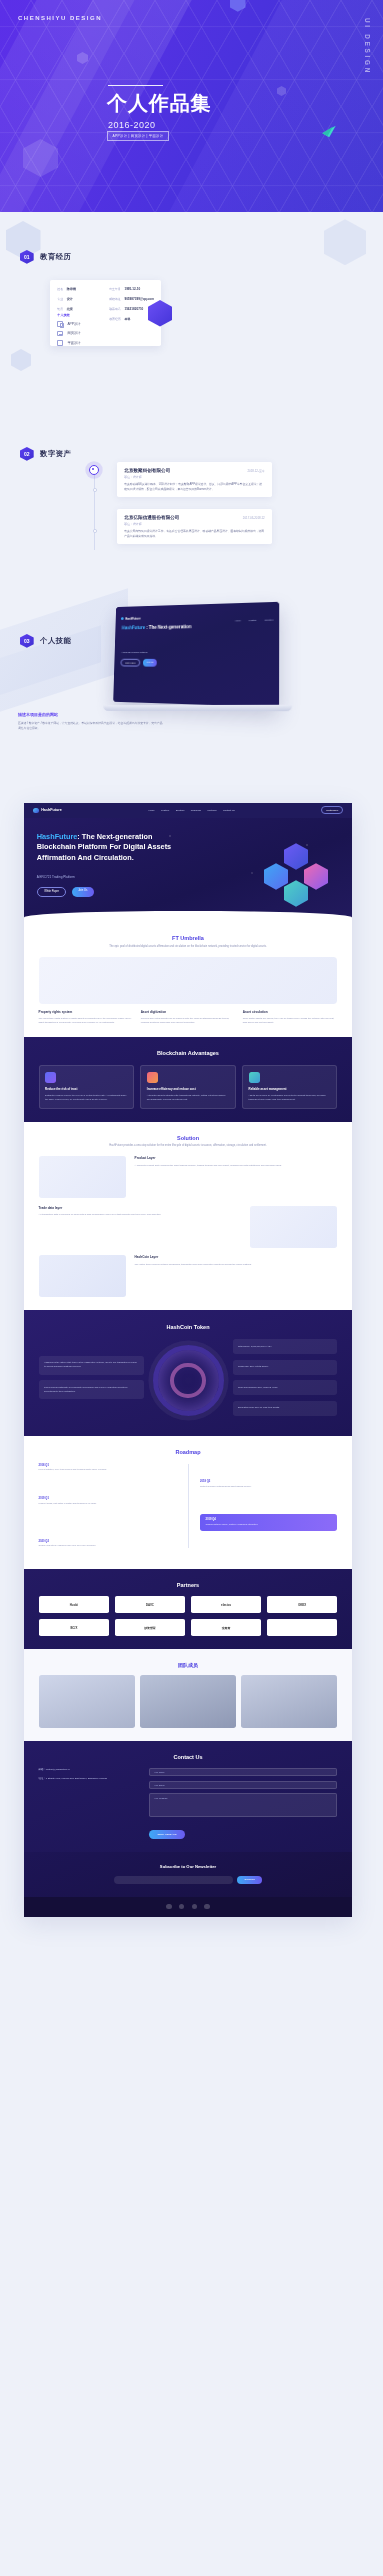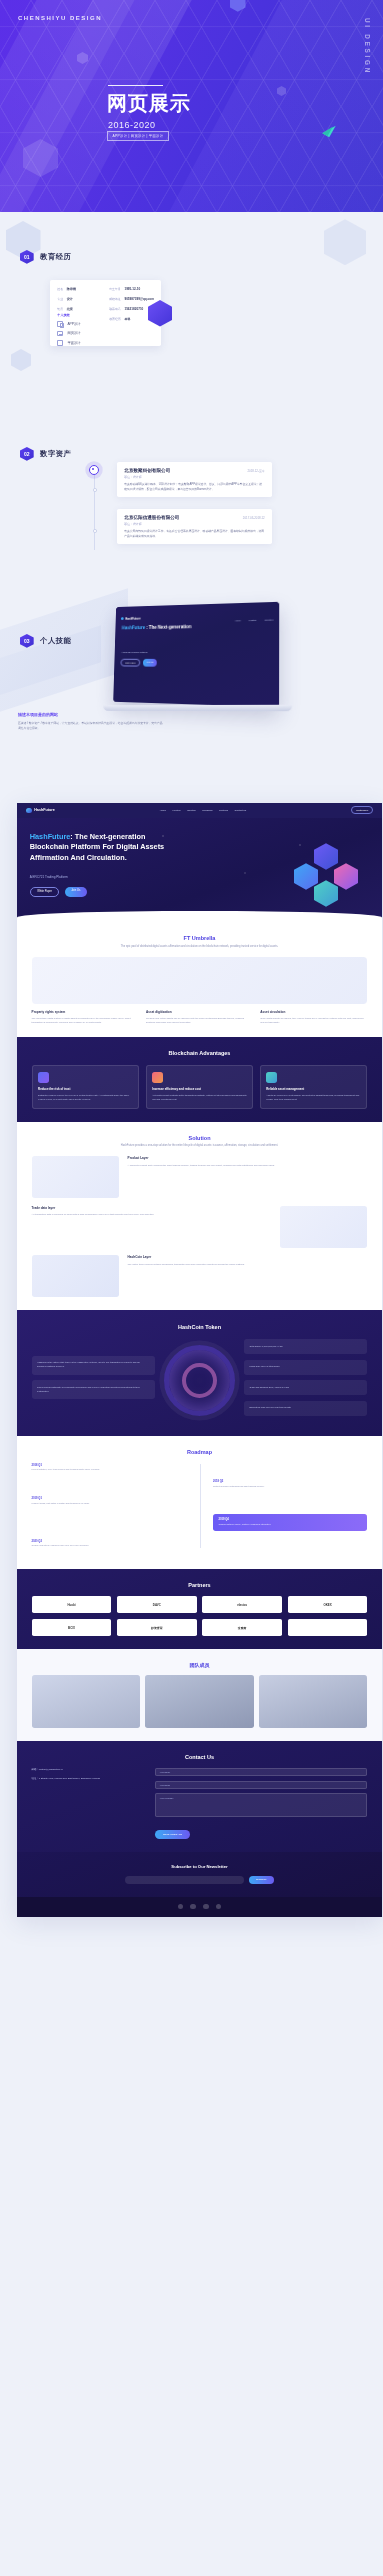--- a/index.html
+++ b/index.html
@@ -113,21 +113,21 @@
   .lap-sub{position:absolute;left:7.3px;top:47px;font-size:2.4px;color:#b9c0ea;}
   .lap-btns{position:absolute;left:7.3px;top:55px;display:flex;gap:3.7px;}
   .lbtn{font-size:2.2px;padding:1.8px 3.7px;border-radius:5.5px;color:#fff;}
   .lbtn.o{border:0.5px solid #7d83d8;}
   .lbtn.f{background:linear-gradient(90deg,#3ea8f5,#6a5bf0);}
   .note{position:absolute;left:18px;top:137px;width:146px;}
   .note-t{font-size:4px;color:#5b3ff0;font-weight:700;margin-bottom:3.7px;}
   .note-p{font-size:2.8px;color:#7b80a6;line-height:1.9;}
 
   
-  .page{position:absolute;left:17px;top:803px;width:365px;background:#fff;
+  .page{position:absolute;left:24px;top:803px;width:328px;background:#fff;
     box-shadow:0 5.5px 24px rgba(50,60,130,.13);overflow:hidden;}
   .pnav{height:14.6px;background:#201a5c;display:flex;align-items:center;justify-content:space-between;padding:0 9px;}
   .pnav .b{display:flex;align-items:center;gap:2.7px;color:#fff;font-size:3.7px;font-weight:700;}
   .pnav .b span.dot{width:5.5px;height:5.5px;border-radius:50%;background:linear-gradient(135deg,#4fc3f7,#3f51d5);}
   .pnav .links{display:flex;gap:6.4px;}
   .pnav .links a{font-size:2.4px;color:#c9cff2;text-decoration:none;}
   .pnav .cta{font-size:2.4px;color:#fff;border:0.5px solid #6d74cf;border-radius:5.5px;padding:1.4px 3.7px;}
 
   .phero{position:relative;height:105px;background:linear-gradient(160deg,#241a63,#1a1450 60%,#221a5e);
     overflow:hidden;}
@@ -240,21 +240,21 @@
   <div class="diag"></div>
   <div class="diag2"></div>
   <div class="diag3"></div>
   <div class="hexa" style="left:77px;top:52px;width:11px;height:12px;"></div>
   <div class="hexa" style="left:23px;top:139px;width:35px;height:38px;background:rgba(255,255,255,.13);"></div>
   <div class="hexa" style="left:277px;top:86px;width:9px;height:10px;"></div>
   <div class="hexa" style="left:230px;top:-5.5px;width:15.5px;height:17.3px;background:rgba(140,160,255,.5);"></div>
   <div class="logo">CHENSHIYU DESIGN</div>
   <div class="vert">UI DESIGN</div>
   <div class="hero-rule"></div>
-  <div class="hero-title">网页展示</div>
+  <div class="hero-title">个人作品集</div>
   <div class="hero-year">2016-2020</div>
   <div class="hero-badge">APP设计 | 网页设计 | 平面设计</div>
   <div class="paper-plane"></div>
 </div>
 
 <div class="s01">
   <div class="bgcube" style="left:5.5px;top:9px;"></div>
   <div class="bgcube" style="left:324px;top:7.3px;width:42px;height:46px;background:rgba(215,222,242,.7);"></div>
   <div class="bgcube" style="left:11px;top:137px;width:20px;height:22px;"></div>
   <div class="head sec-head">

